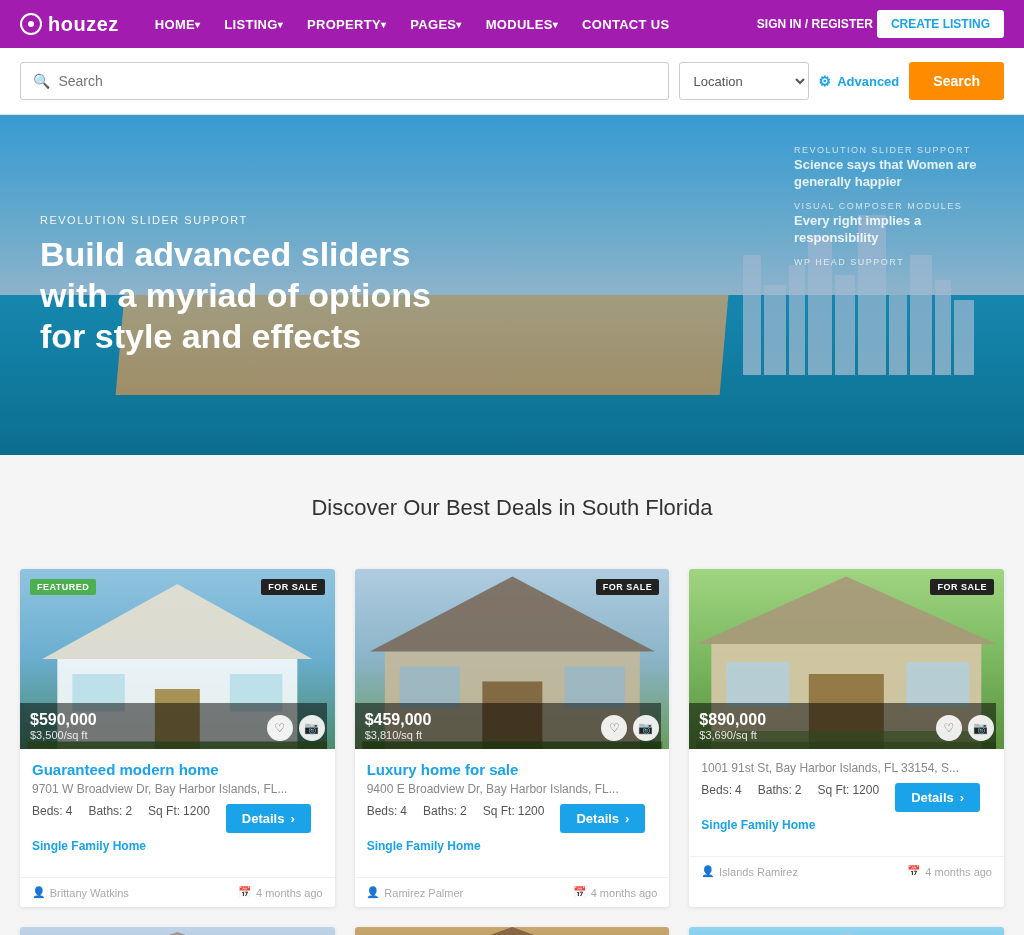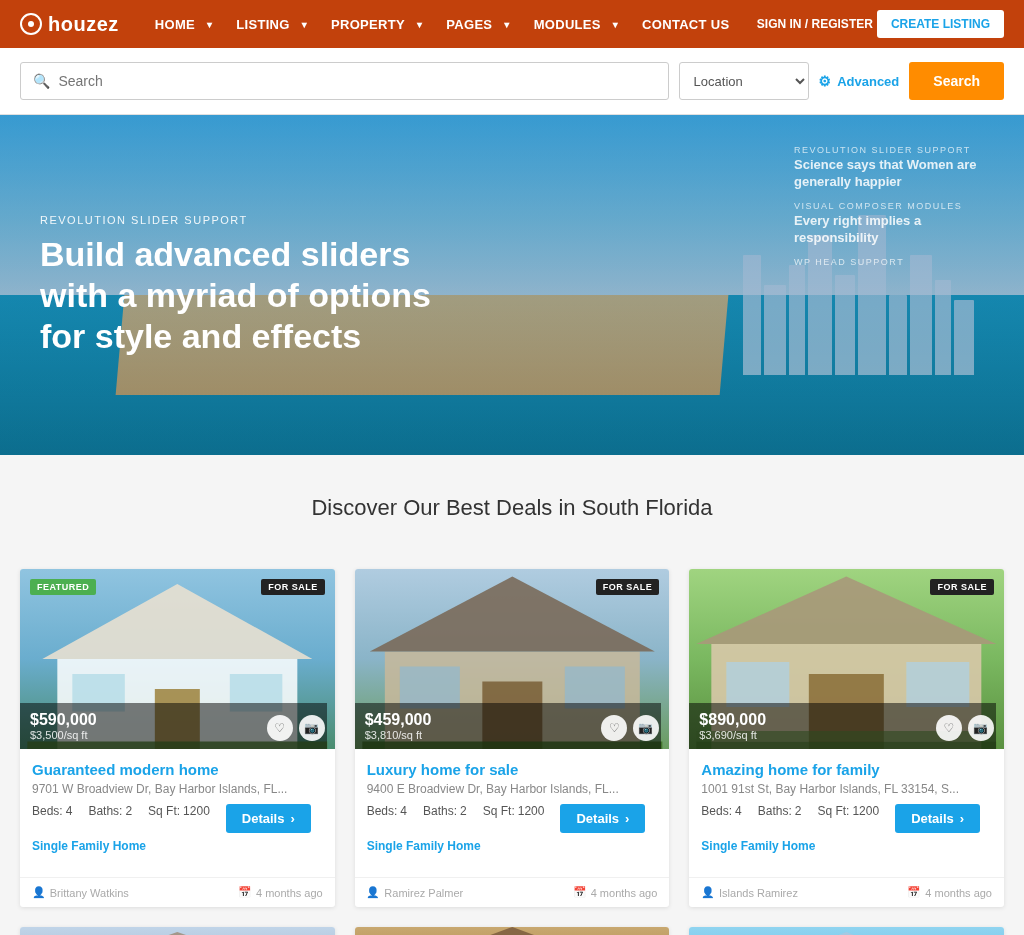--- a/index.html
+++ b/index.html
@@ -1,20 +1,20 @@
 <!DOCTYPE html>
 <html><head>
   <meta charset="utf-8">
   <style>
     * { box-sizing: border-box; margin: 0; padding: 0; }
     body { font-family: 'Segoe UI', Arial, sans-serif; background: #f5f5f5; color: #333; }
 
     
     .navbar {
-      background: #c2410c;
+      background: #a21caf;
       display: flex;
       align-items: center;
       padding: 0 20px;
       height: 48px;
       gap: 0;
     }
     .navbar-brand {
       display: flex;
       align-items: center;
       color: #fff;
@@ -45,21 +45,21 @@
     }
     .nav-item {
       color: #fff;
       font-size: 13px;
       font-weight: 600;
       padding: 0 12px;
       height: 32px;
       display: flex;
       align-items: center;
       cursor: pointer;
-      gap: 12px;
+      gap: 0;
       text-transform: uppercase;
       letter-spacing: 0.3px;
     }
     .nav-chevron { font-size: 10px; }
     .nav-right {
       display: flex;
       align-items: center;
       gap: 4px;
       margin-left: auto;
     }
@@ -642,21 +642,20 @@
       <div class="card-price-overlay">
         <span class="price-main">$890,000</span>
         <span class="price-sub">$3,690/sq ft</span>
       </div>
       <div class="card-actions-overlay">
         <span class="action-icon">♡</span>
         <span class="action-icon">📷</span>
       </div>
     </div>
     <div class="card-body">
-      <div class="card-title">Amazing home for family</div>
       <div class="card-address">1001 91st St, Bay Harbor Islands, FL 33154, S...</div>
       <div class="card-specs">
         <span class="spec-item">
           <span>Beds:</span>
           <span>4</span>
         </span>
         <span class="spec-item">
           <span>Baths:</span>
           <span>2</span>
         </span>

